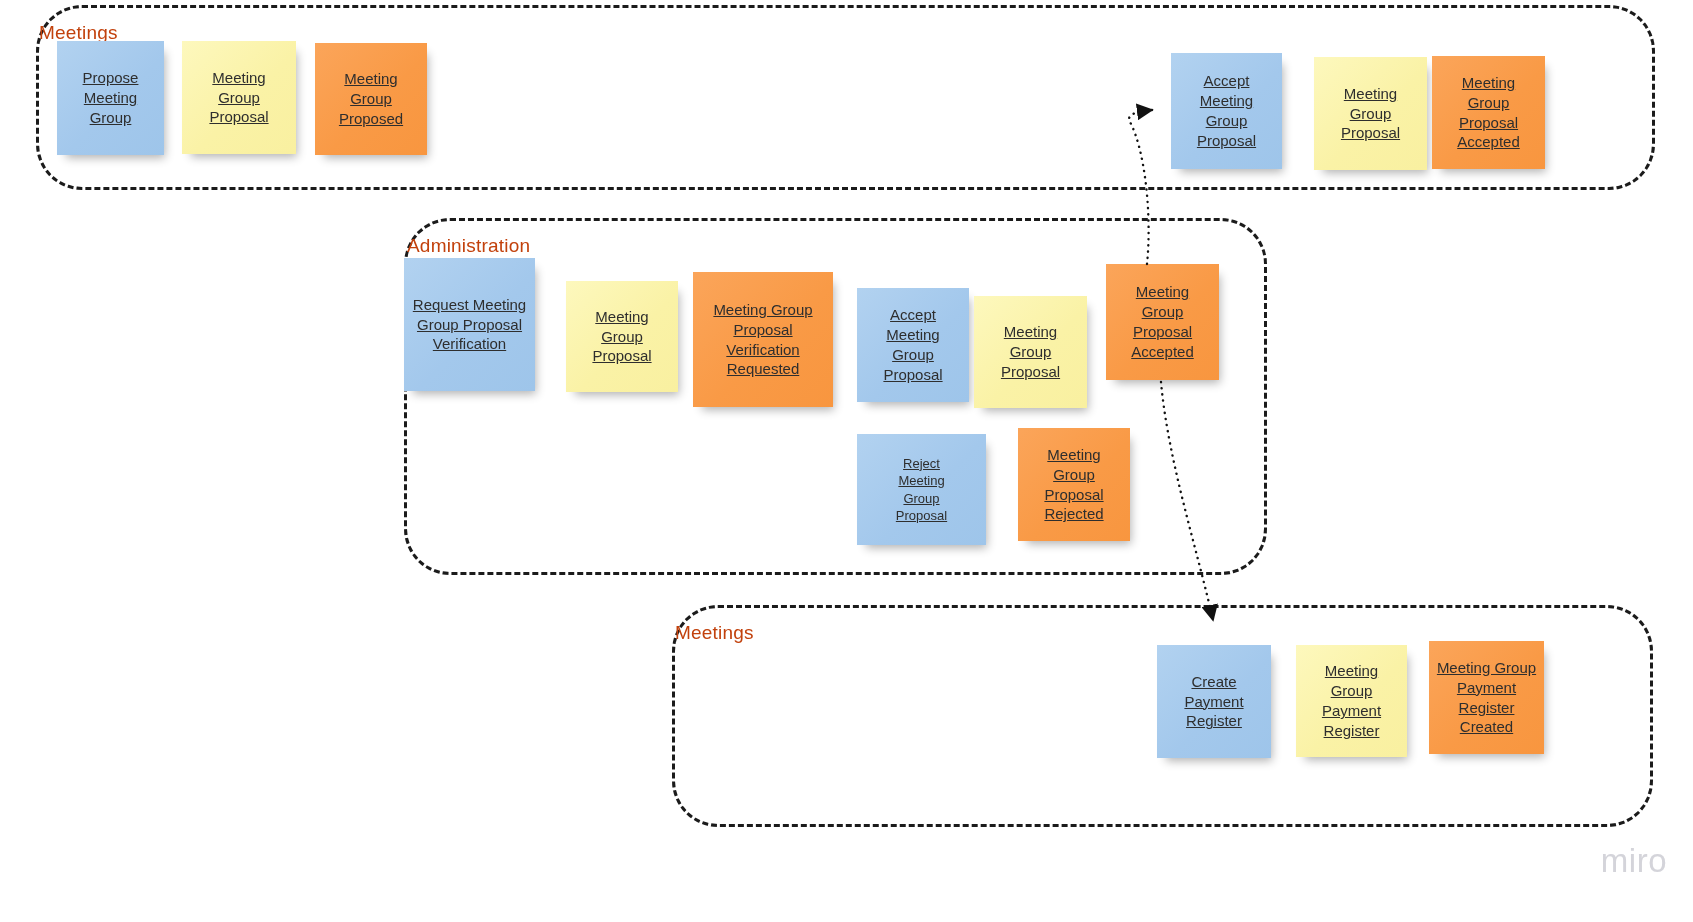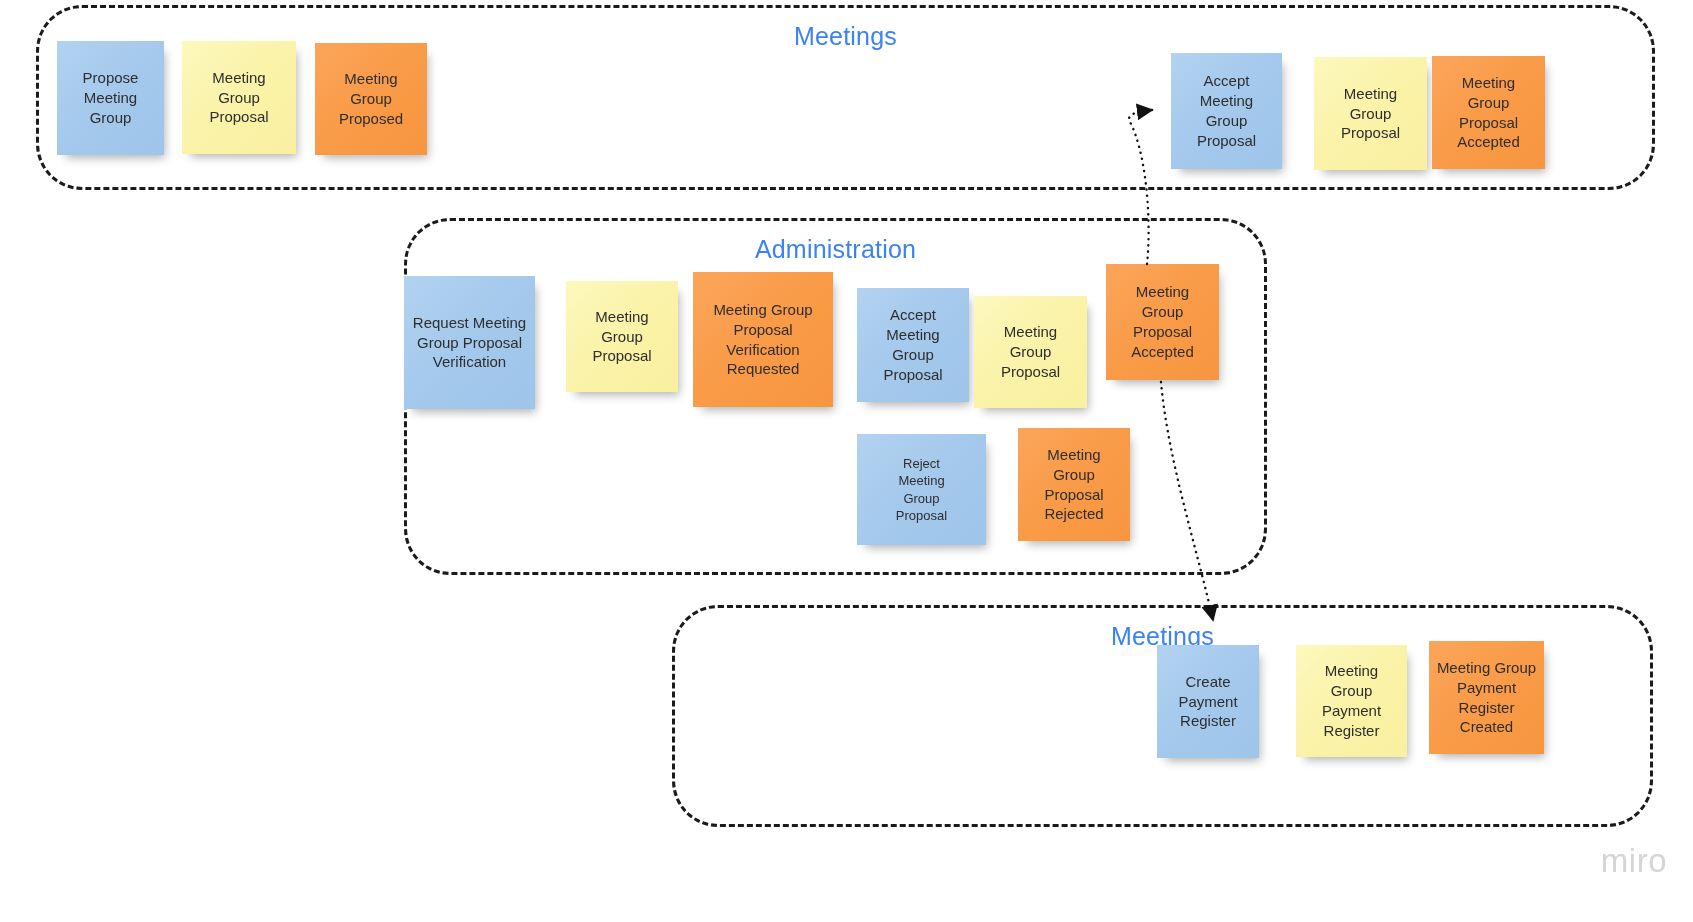--- a/index.html
+++ b/index.html
@@ -25,43 +25,43 @@
     border: 3px dashed #1b1b1b;
     border-radius: 46px;
     box-sizing: border-box;
     background: transparent;
   }
   .lane-title {
     position: absolute;
     top: 14px;
     left: 0;
     width: 100%;
-    text-align: center;
-    font-size: 25px;
-    color: #3b82f6;
+    font-size: 19px;
+    color: #c2410c;
     letter-spacing: 0.2px;
     font-family: "Liberation Sans", sans-serif;
     pointer-events: none;
   }
 
   
   .note {
     position: absolute;
     box-sizing: border-box;
     display: flex;
     align-items: center;
     justify-content: center;
     text-align: center;
     padding: 6px 7px;
     color: #2e2e2e;
     font-size: 15px;
     line-height: 1.33;
     white-space: pre-line;
     box-shadow: 5px 7px 9px -4px rgba(0,0,0,0.30);
     font-family: "Liberation Sans", sans-serif;
+    text-decoration: underline;
   }
   .note.blue   { background: linear-gradient(135deg,#b2d2f0 0%, #a3c8ec 55%, #9ec5ea 100%); }
   .note.yellow { background: linear-gradient(135deg,#fdf8bd 0%, #faf2a6 55%, #f9f0a0 100%); }
   .note.orange { background: linear-gradient(135deg,#fba55a 0%, #f99a46 55%, #f8963f 100%); }
 
   
   .connectors {
     position: absolute;
     left: 0; top: 0;
     width: 1693px;
@@ -112,21 +112,21 @@
 Meeting
 Group
 Proposal</span></div>
       <div class="note yellow" style="left: 1314px; top: 57px; width: 113px; height: 113px; font-size: 15px; color: rgb(46, 46, 46);"><span>Meeting
 Group
 Proposal</span></div>
       <div class="note orange" style="left: 1432px; top: 56px; width: 113px; height: 113px; font-size: 15px; color: rgb(46, 46, 46);"><span>Meeting
 Group
 Proposal
 Accepted</span></div>
-      <div class="note blue" style="left: 404px; top: 258px; width: 131px; height: 133px; font-size: 15px; color: rgb(46, 46, 46); margin-top: 18px;"><span>Request Meeting
+      <div class="note blue" style="left: 404px; top: 258px; width: 131px; height: 133px; font-size: 15px; color: rgb(46, 46, 46);"><span>Request Meeting
 Group Proposal
 Verification</span></div>
       <div class="note yellow" style="left: 566px; top: 281px; width: 112px; height: 111px; font-size: 15px; color: rgb(46, 46, 46);"><span>Meeting
 Group
 Proposal</span></div>
       <div class="note orange" style="left: 693px; top: 272px; width: 140px; height: 135px; font-size: 15px; color: rgb(46, 46, 46);"><span>Meeting Group
 Proposal
 Verification
 Requested</span></div>
       <div class="note blue" style="left: 857px; top: 288px; width: 112px; height: 114px; font-size: 15px; color: rgb(46, 46, 46);"><span>Accept
@@ -141,21 +141,21 @@
 Proposal
 Accepted</span></div>
       <div class="note blue" style="left: 857px; top: 434px; width: 129px; height: 111px; font-size: 13px; color: rgb(46, 46, 46);"><span>Reject
 Meeting
 Group
 Proposal</span></div>
       <div class="note orange" style="left: 1018px; top: 428px; width: 112px; height: 113px; font-size: 15px; color: rgb(46, 46, 46);"><span>Meeting
 Group
 Proposal
 Rejected</span></div>
-      <div class="note blue" style="left: 1157px; top: 645px; width: 102px; height: 113px; font-size: 15px; color: rgb(46, 46, 46);"><span>Create
+      <div class="note blue" style="left: 1157px; top: 645px; width: 114px; height: 113px; font-size: 15px; color: rgb(46, 46, 46);"><span>Create
 Payment
 Register</span></div>
       <div class="note yellow" style="left: 1296px; top: 645px; width: 111px; height: 112px; font-size: 15px; color: rgb(46, 46, 46);"><span>Meeting
 Group
 Payment
 Register</span></div>
       <div class="note orange" style="left: 1429px; top: 641px; width: 115px; height: 113px; font-size: 15px; color: rgb(46, 46, 46);"><span>Meeting Group
 Payment
 Register
 Created</span></div>

